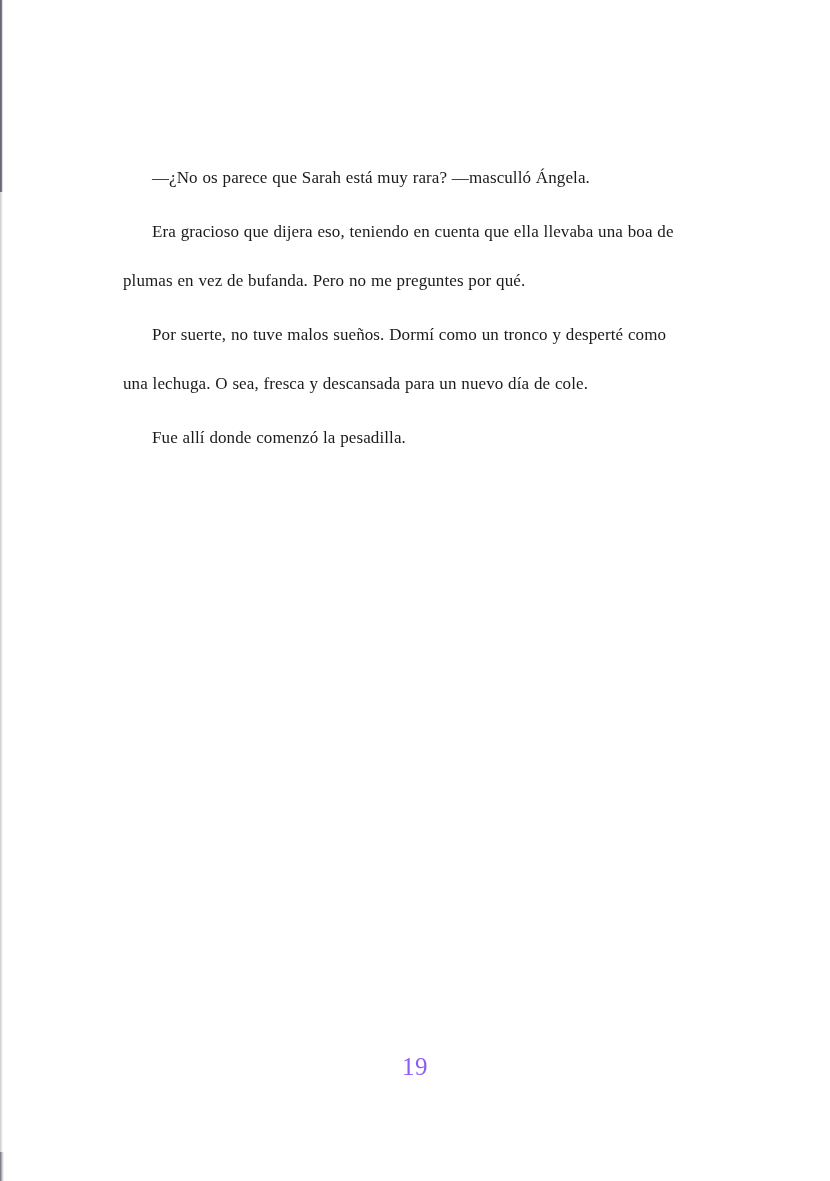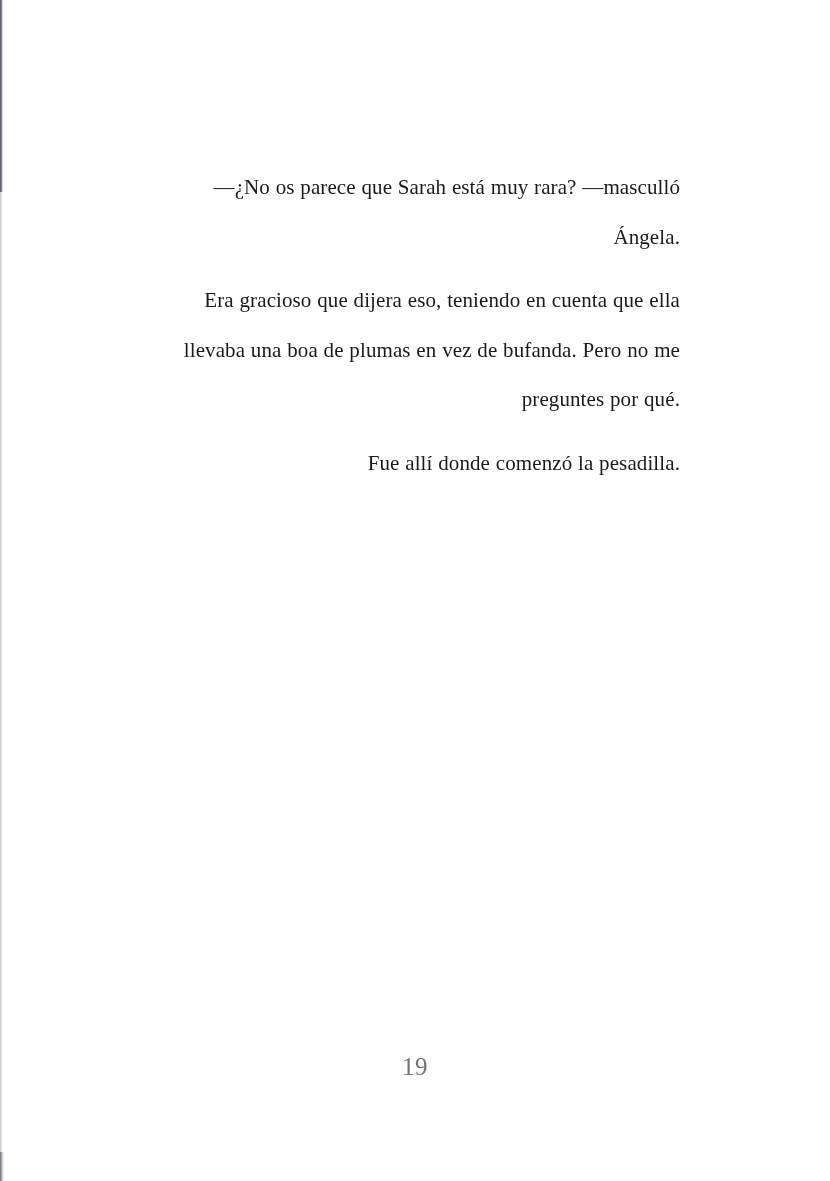--- a/index.html
+++ b/index.html
@@ -71,59 +71,60 @@
 
   
   .text-block {
     position: absolute;
     left: 119px;
     top: 149px;
     width: 575px;
   }
 
   .para {
-    margin: 14px;
+    margin: 4px;
     padding: 0;
-    font-size: 21px;
+    font-size: 17px;
     line-height: 49.5px;
     text-indent: 29px;
-    text-align: right;
+    text-align: left;
     letter-spacing: 0.1px;
     word-spacing: 0.4px;
     -webkit-font-smoothing: antialiased;
   }
 
   
   .para.dialogue {
     text-indent: 29px;
   }
 
   
   .folio {
     position: absolute;
     left: 0;
     top: 1050px;
     width: 830px;
     text-align: center;
     font-size: 25px;
     line-height: 34px;
-    color: #737373;
+    color: #8b5cf6;
     letter-spacing: 0.5px;
   }
 </style>
 </head>
 <body>
 
 <div class="page">
 
   <div class="scan-edge-dark"></div>
   <div class="scan-edge-faint"></div>
   <div class="scan-edge-bottom"></div>
 
   <div class="text-block">
     <p class="para dialogue">—¿No os parece que Sarah está muy rara? —masculló Ángela.</p>
     <p class="para">Era gracioso que dijera eso, teniendo en cuenta que ella llevaba una boa de plumas en vez de bufanda. Pero no me preguntes por qué.</p>
+    <p class="para">Por suerte, no tuve malos sueños. Dormí como un tronco y desperté como una lechuga. O sea, fresca y descansada para un nuevo día de cole.</p>
     <p class="para">Fue allí donde comenzó la pesadilla.</p>
   </div>
 
   <div class="folio">19</div>
 
 </div>
 
 </body></html>

